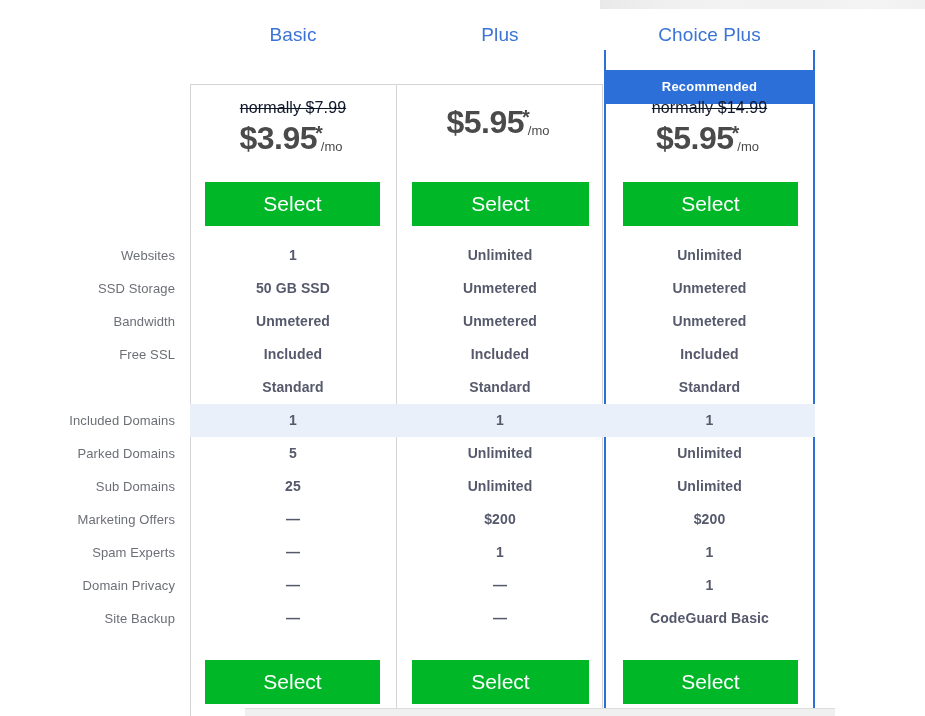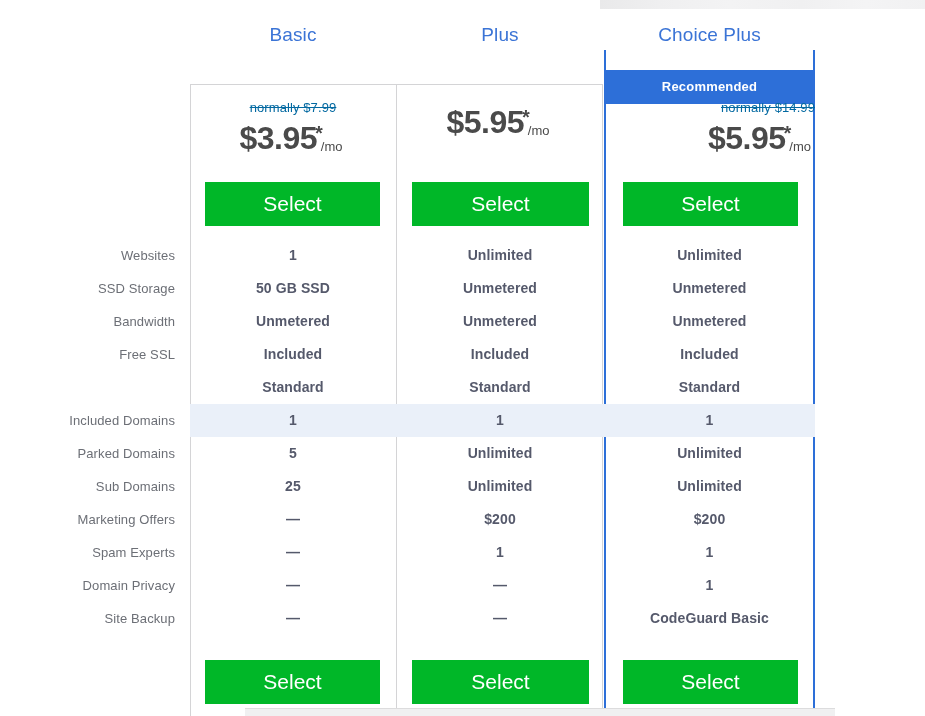--- a/index.html
+++ b/index.html
@@ -88,25 +88,25 @@
   }
 
   
   .price-block {
     position: absolute;
     top: 92px;
     text-align: center;
   }
   .price-block.p-basic  { left: 190px; width: 206px; }
   .price-block.p-plus   { left: 397px; width: 206px; }
-  .price-block.p-choice { left: 604px; width: 211px; text-align: right; }
+  .price-block.p-choice { left: 604px; width: 211px; }
 
   .price-strike {
-    font-size: 13px;
-    color: #0369a1;
+    font-size: 16px;
+    color: #0f172a;
     text-decoration: line-through;
     display: block;
     height: 16px;
     line-height: 16px;
     letter-spacing: .1px;
   }
   .price-main {
     display: block;
     margin-top: 2px;
     height: 36px;

